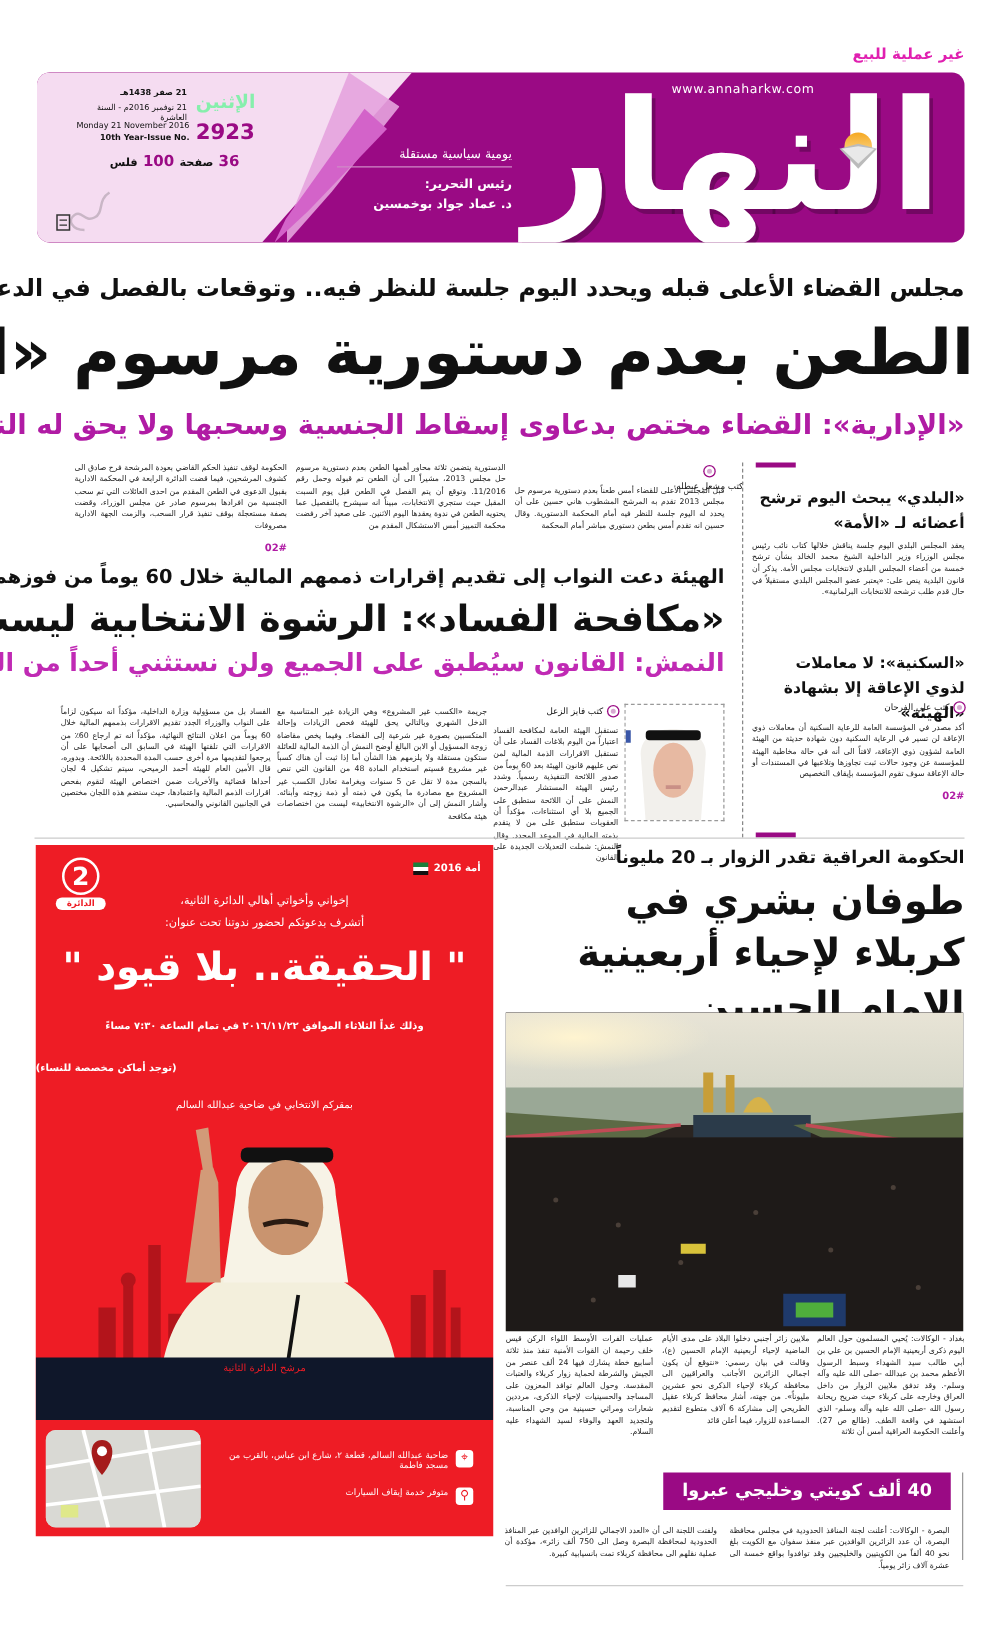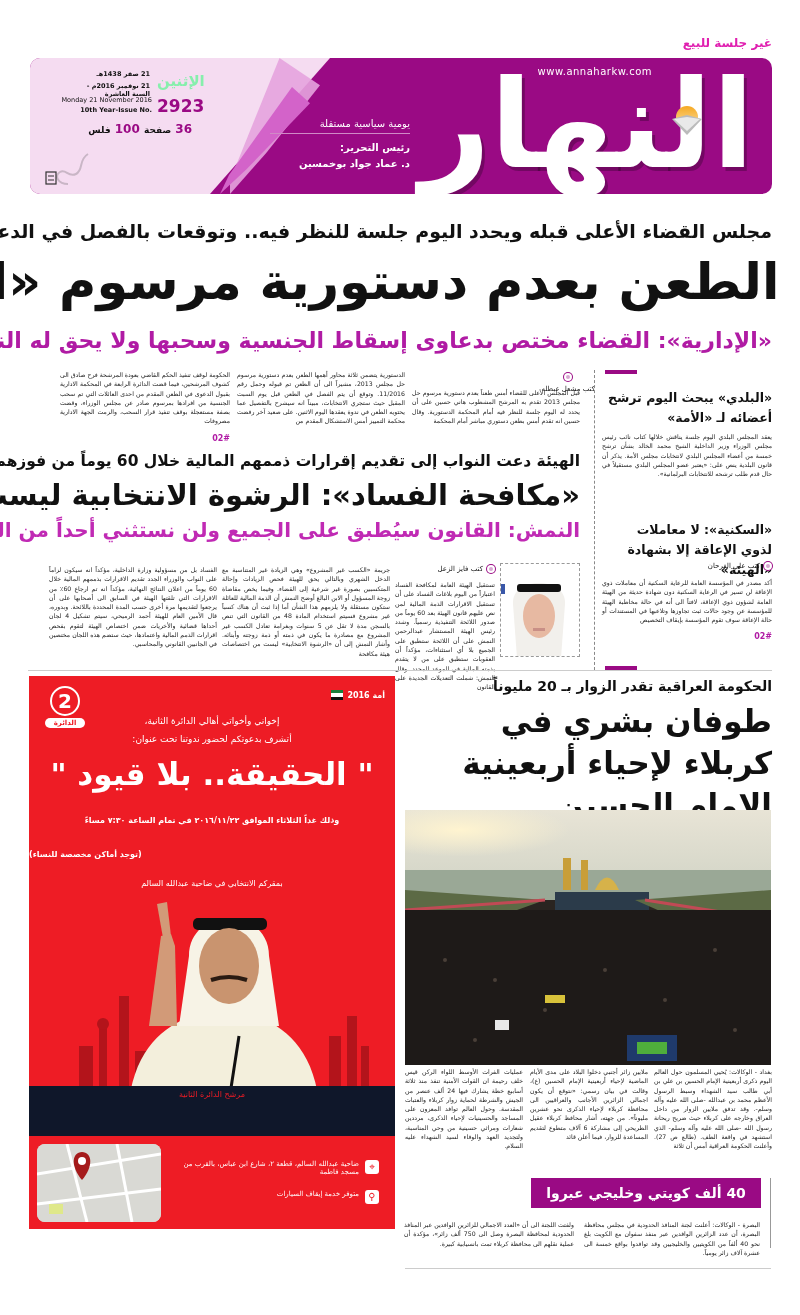--- a/index.html
+++ b/index.html
@@ -19,21 +19,21 @@
   #logo-text { position: absolute; right: 18px; top: 2px; font-family: "DejaVu Sans", sans-serif; font-weight: bold;
     font-size: 122px; line-height: 130px; color: #fff; letter-spacing: -2px; text-shadow: 3px 4px 0 rgba(0,0,0,.25); }
   #sun-icon { position: absolute; right: 68px; top: 45px; width: 34px; height: 34px; }
   #website { position: absolute; right: 120px; top: 8px; font-size: 10px; color: #fff; direction: ltr; letter-spacing: .5px; }
   #tagline { position: absolute; left: 240px; top: 60px; width: 140px; text-align: right; font-size: 10px; color: #fff; font-weight: normal;
     border-bottom: 1px solid #d08ac6; padding-bottom: 4px; }
   #editor-label { position: absolute; left: 240px; top: 84px; width: 140px; text-align: right; font-size: 10px; color: #fff; font-weight: bold; }
   #editor-name { position: absolute; left: 240px; top: 100px; width: 140px; text-align: right; font-size: 10px; color: #fff; font-weight: bold; }
   #day { position: absolute; left: 127px; top: 14px; font-size: 15px; font-weight: bold; color: #86efac; }
   #hijri { position: absolute; left: 56px; top: 12px; width: 64px; text-align: right; font-size: 6.5px; font-weight: bold; }
-  #greg-ar { position: absolute; left: 40px; top: 24px; width: 80px; text-align: right; font-size: 6.5px; font-weight: bold; }
+  #greg-ar { position: absolute; left: 40px; top: 24px; width: 80px; text-align: right; font-size: 6.5px; font-weight: normal; }
   #issue-no { position: absolute; left: 127px; top: 38px; font-size: 17px; font-weight: bold; color: #9a0a84; direction: ltr; }
   #greg-en { position: absolute; left: 10px; top: 38px; width: 112px; text-align: right; font-size: 6.5px; font-weight: normal; direction: ltr; }
   #year-issue { position: absolute; left: 10px; top: 48px; width: 112px; text-align: right; font-size: 6.5px; font-weight: bold; direction: ltr; }
   #pages-price { position: absolute; left: 50px; top: 64px; width: 112px; text-align: right; font-size: 12px; font-weight: bold; color: #9a0a84; }
   #pages-price b { color: #111; font-size: 9px; }
   #calligraphy-logo { position: absolute; left: 8px; top: 92px; width: 70px; height: 40px; }
 
   
   #lead-kicker { top: 220px; right: 28px; left: 28px; font-size: 19px; font-weight: bold; text-align: right; white-space: nowrap; }
   #lead-headline { top: 250px; right: 28px; left: 28px; font-size: 50px; font-weight: bold; text-align: center; letter-spacing: -1px;
@@ -102,21 +102,21 @@
   #sub-banner { top: 1178px; left: 531px; width: 230px; height: 30px; background: #9a0a84; color: #fff; font-size: 14px; font-weight: bold;
     text-align: center; line-height: 30px; }
   #sub-rule { top: 1178px; left: 770px; width: 1px; height: 70px; background: #999; }
   #sub-col1 { top: 1220px; right: 40px; width: 176px; }
   #sub-col2 { top: 1220px; right: 226px; width: 170px; }
   #divider2 { top: 1268px; left: 405px; width: 366px; height: 1px; background: #ccc; }
 </style>
 </head>
 <body>
 
-<div id="not-for-sale" class="abs">غير جلسة للبيع</div>
+<div id="not-for-sale" class="abs">غير عملية للبيع</div>
 
 <div id="masthead" class="abs">
   <div id="masthead-light"></div>
   <div id="masthead-swoosh1"></div>
   <div id="masthead-swoosh2"></div>
 
   <div id="logo-text">النهار</div>
   <svg id="sun-icon" viewBox="0 0 34 34">
     <defs>
         <linearGradient id="sg" x1="0" y1="0" x2="0" y2="1">

